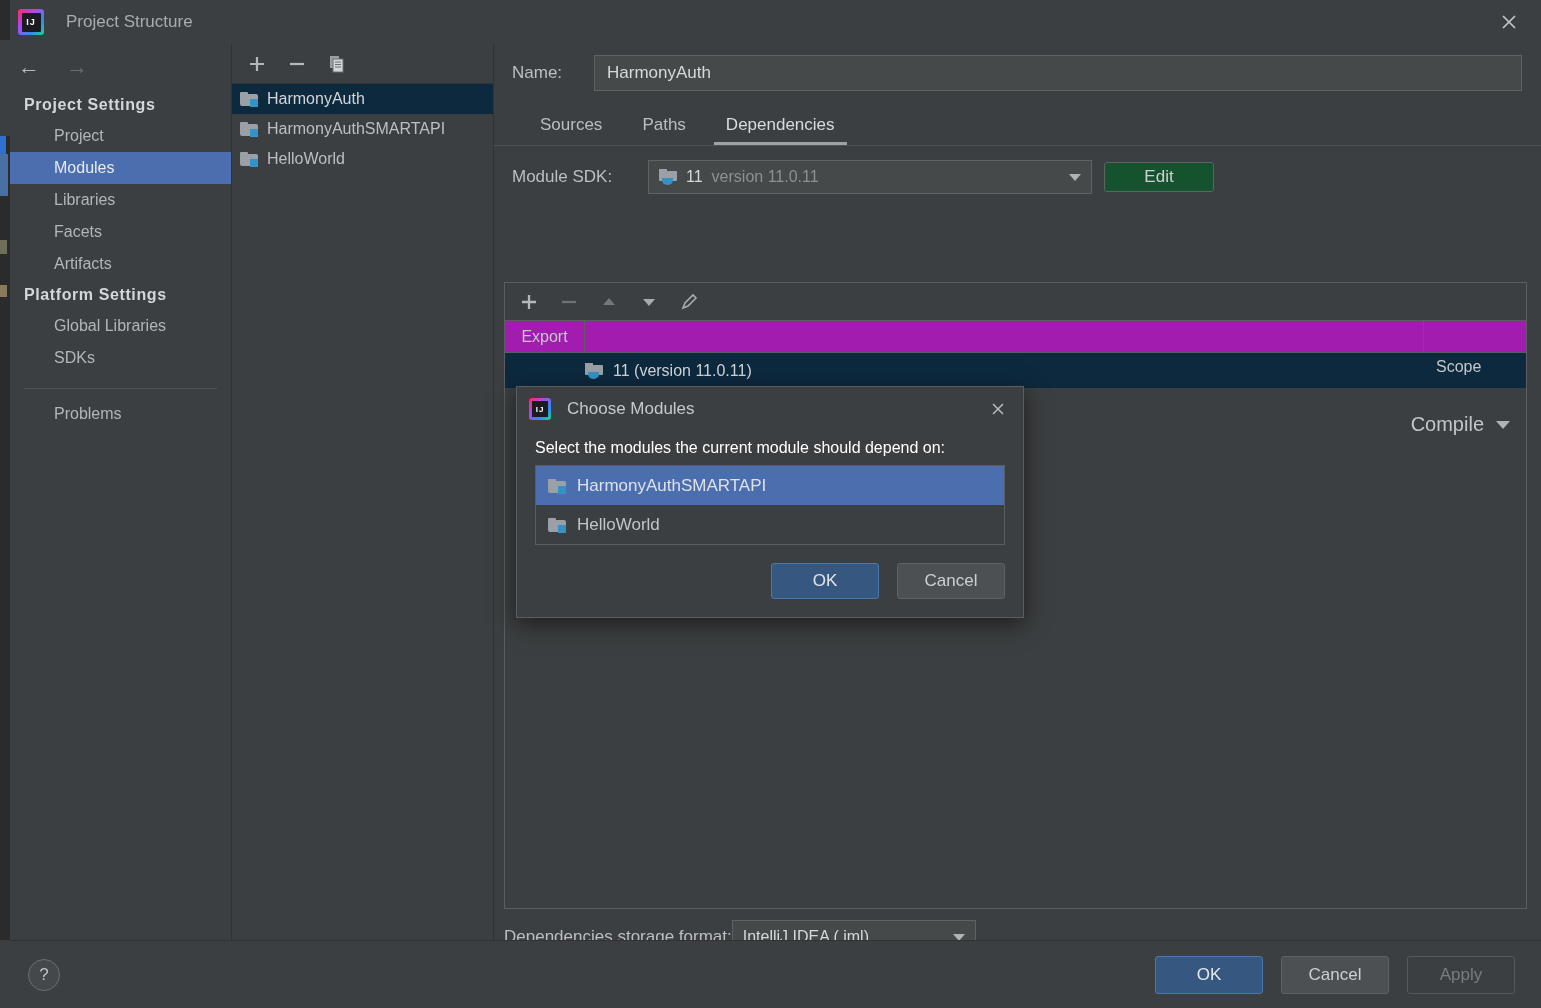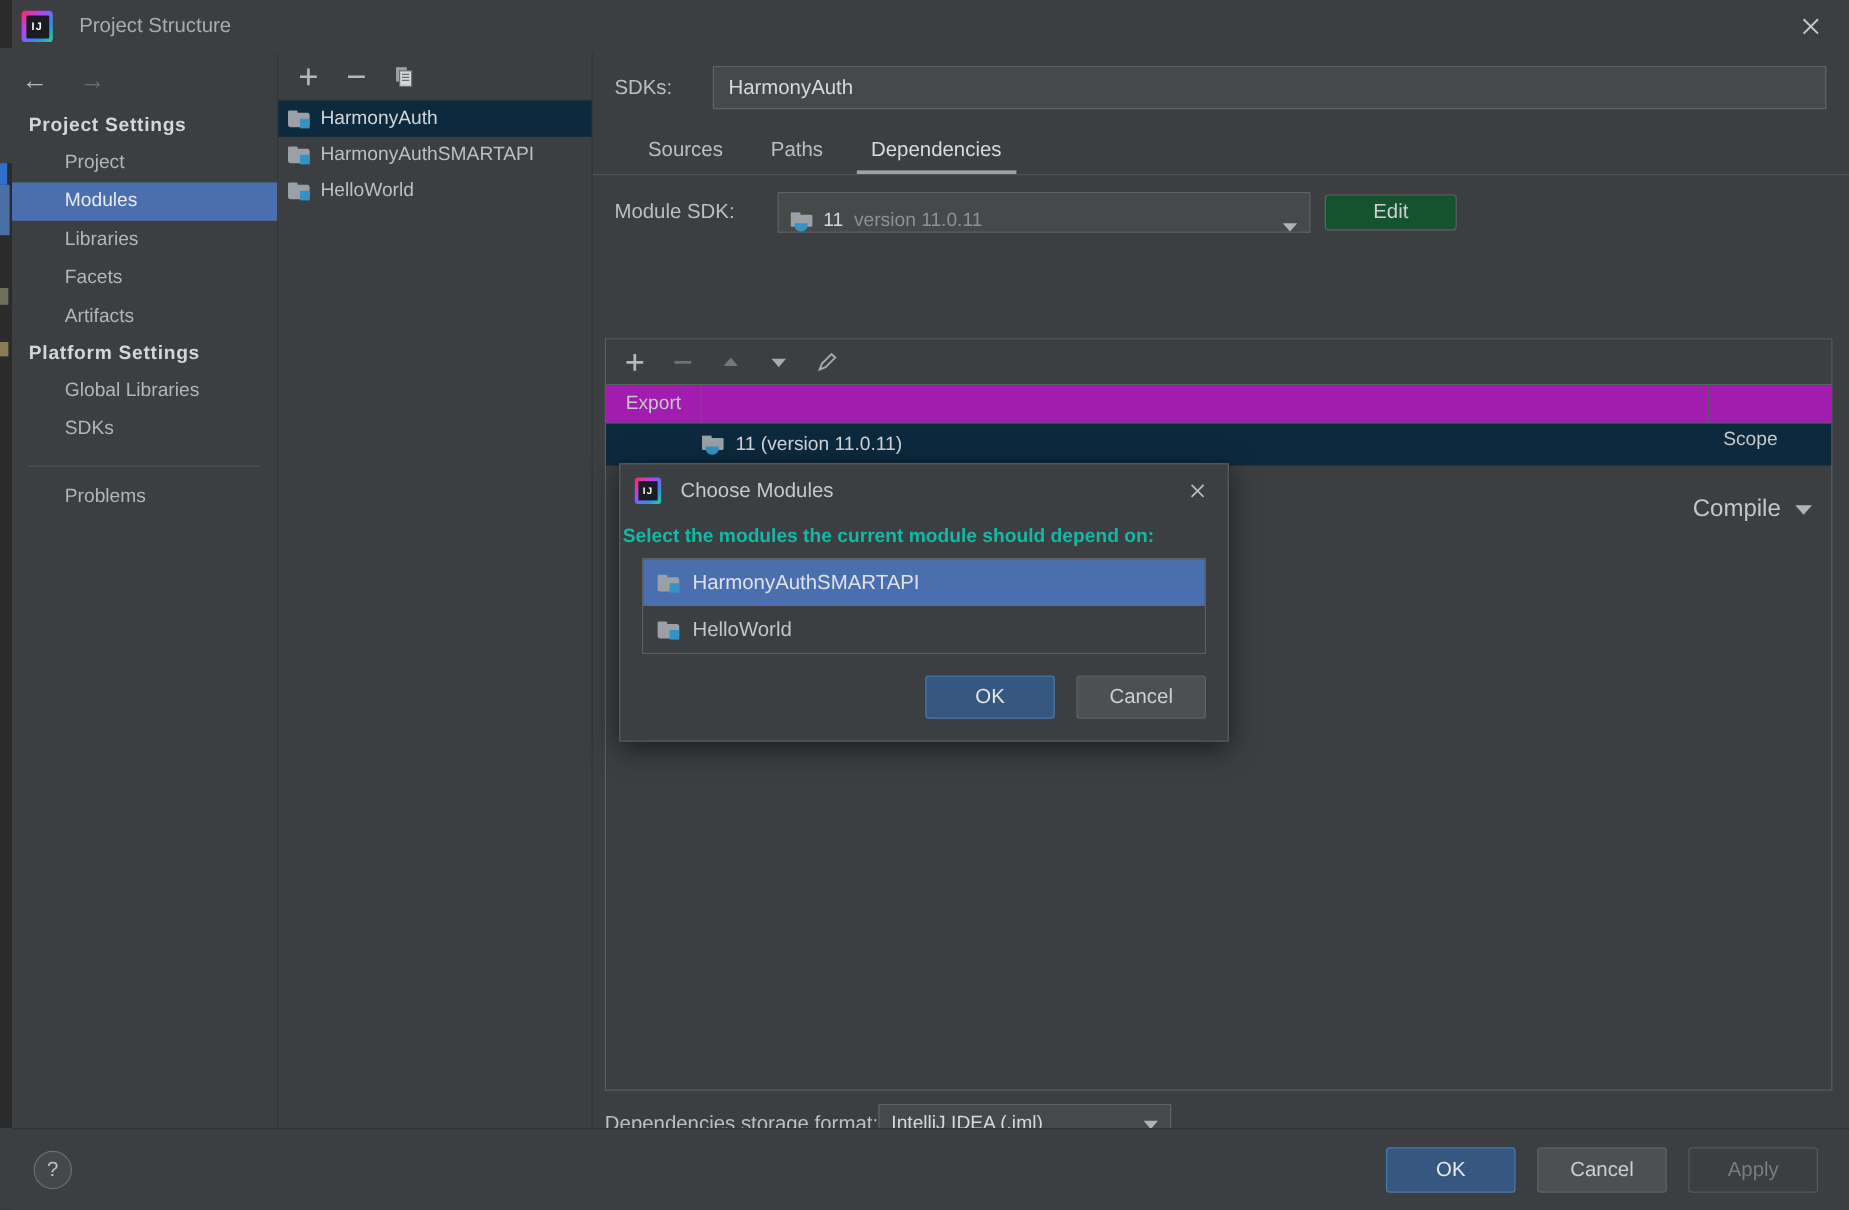--- a/index.html
+++ b/index.html
@@ -153,21 +153,21 @@
   .combo {
     height: 34px; background: #45494a; border: 1px solid #5e6263;
     display: flex; align-items: center; padding: 0 10px;
     color: #d6d9dc; font-size: 16px; position: relative;
   }
   .combo .caret {
     margin-left: auto; width: 0; height: 0;
     border-left: 6px solid transparent; border-right: 6px solid transparent;
     border-top: 7px solid #b0b3b6;
   }
-  .sdk-combo { width: 444px; gap: 9px; align-items: flex-end; }
+  .sdk-combo { width: 444px; gap: 9px; }
   .sdk-ver-dim { color: #8e9194; }
   .btn {
     height: 30px; min-width: 110px; padding: 0 18px;
     background: #14532d; border: 1px solid #5e6263; border-radius: 3px;
     color: #cdd0d3; font-size: 17px;
     display: flex; align-items: center; justify-content: center;
   }
 
   
   .dep-box {
@@ -242,21 +242,21 @@
     width: 16px; height: 16px; background: #1b1b22; color: #fff;
     font-size: 8px; font-weight: bold; display: flex;
     align-items: center; justify-content: center; letter-spacing: 1px;
   }
   .dlg-title-text { margin-left: 16px; font-size: 17px; color: #c6c9cc; }
   .dlg-close {
     margin-left: auto; margin-right: 14px; color: #b8bbbe;
     display: flex; align-items: center; justify-content: center;
     width: 22px; height: 22px;
   }
-  .dlg-prompt { font-size: 16px; color: #14b8a6; padding: 8px 0 8px 2px; font-weight: bold; }
+  .dlg-prompt { font-size: 16px; color: #ffffff; padding: 8px 0 8px 18px; }
   .dlg-list {
     margin: 0 18px; border: 1px solid #5a5e60; background: #3c3f41;
   }
   .dlg-item {
     height: 39px; display: flex; align-items: center; gap: 11px;
     padding-left: 12px; font-size: 17px; color: #c2c5c8;
   }
   .dlg-item.selected { background: #4b6eaf; color: #dfe2e5; }
   .dlg-buttons {
     display: flex; justify-content: flex-end; gap: 18px;
@@ -385,21 +385,21 @@
             <i class="f-badge"></i>
           </span>
         <span>HelloWorld</span>
       </div>
     </div>
   </div>
 
   <div class="main">
 
     <div class="name-row">
-      <span class="name-label">SDKs:</span>
+      <span class="name-label">Name:</span>
       <div class="name-input">HarmonyAuth</div>
     </div>
 
     <div class="tabs">
       <div class="tab">Sources</div>
       <div class="tab">Paths</div>
       <div class="tab active">Dependencies</div>
     </div>
 
     <div class="sdk-row">

